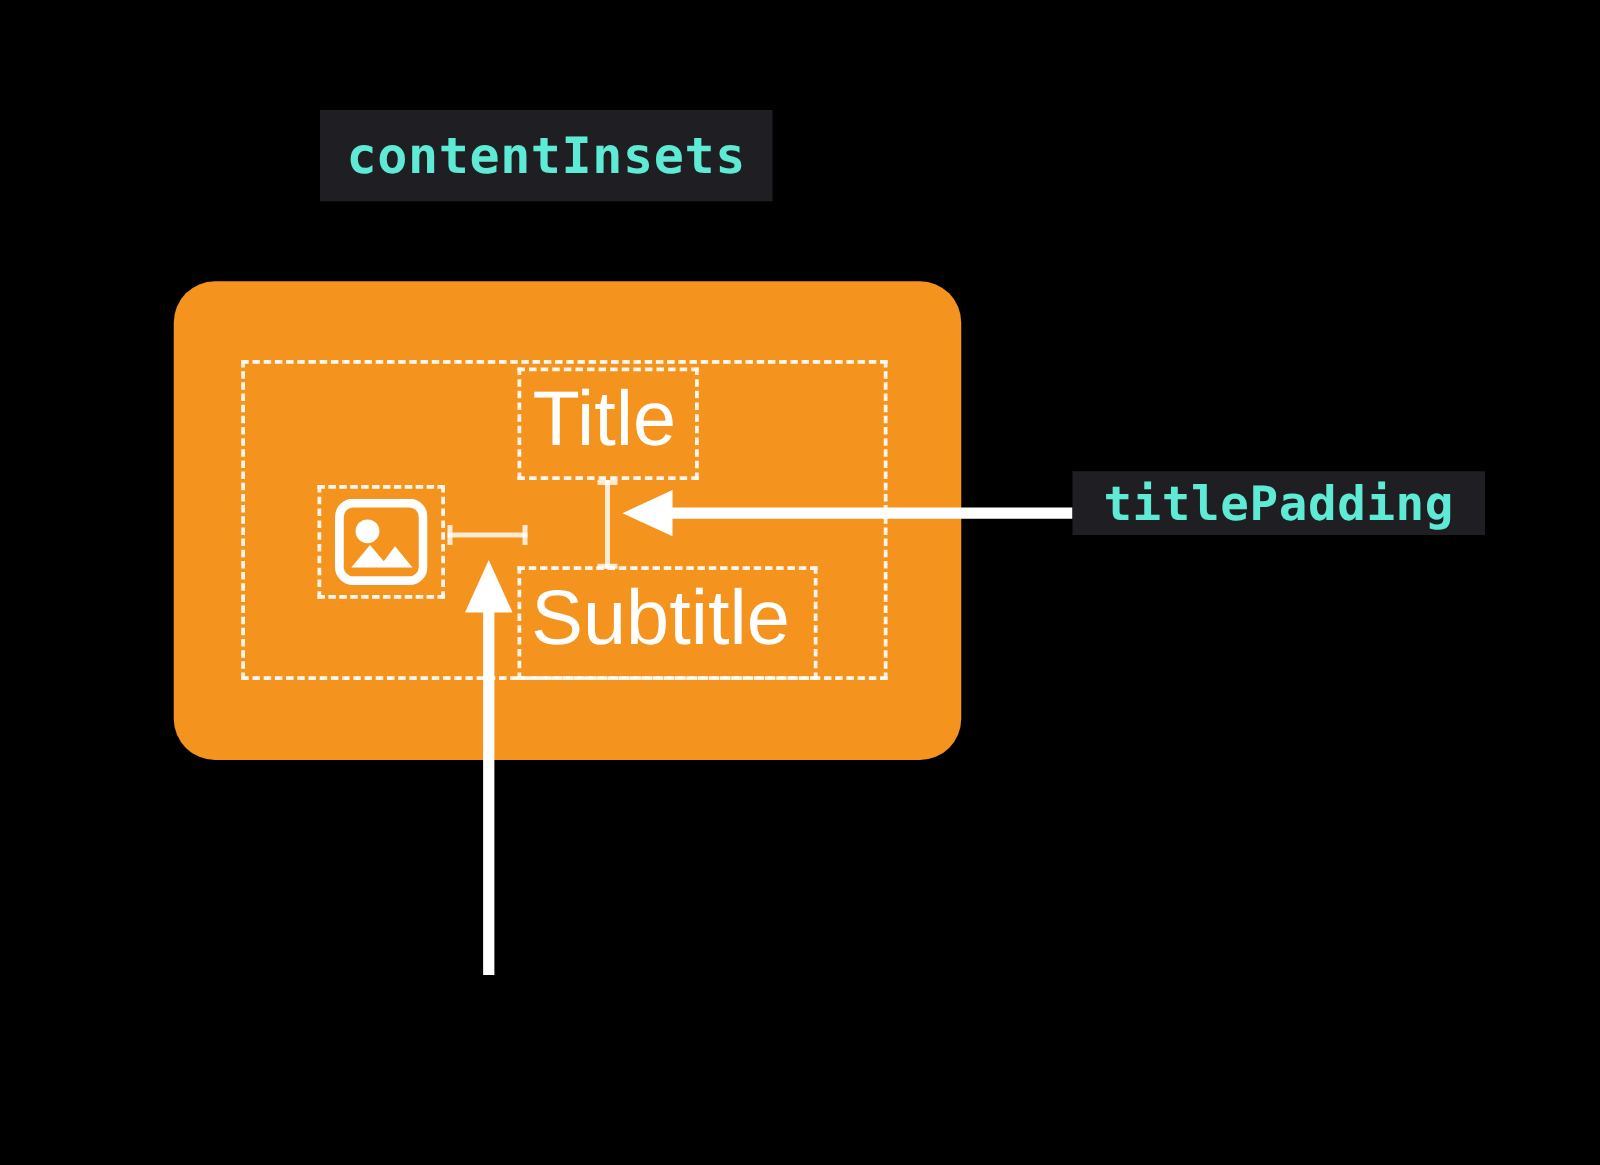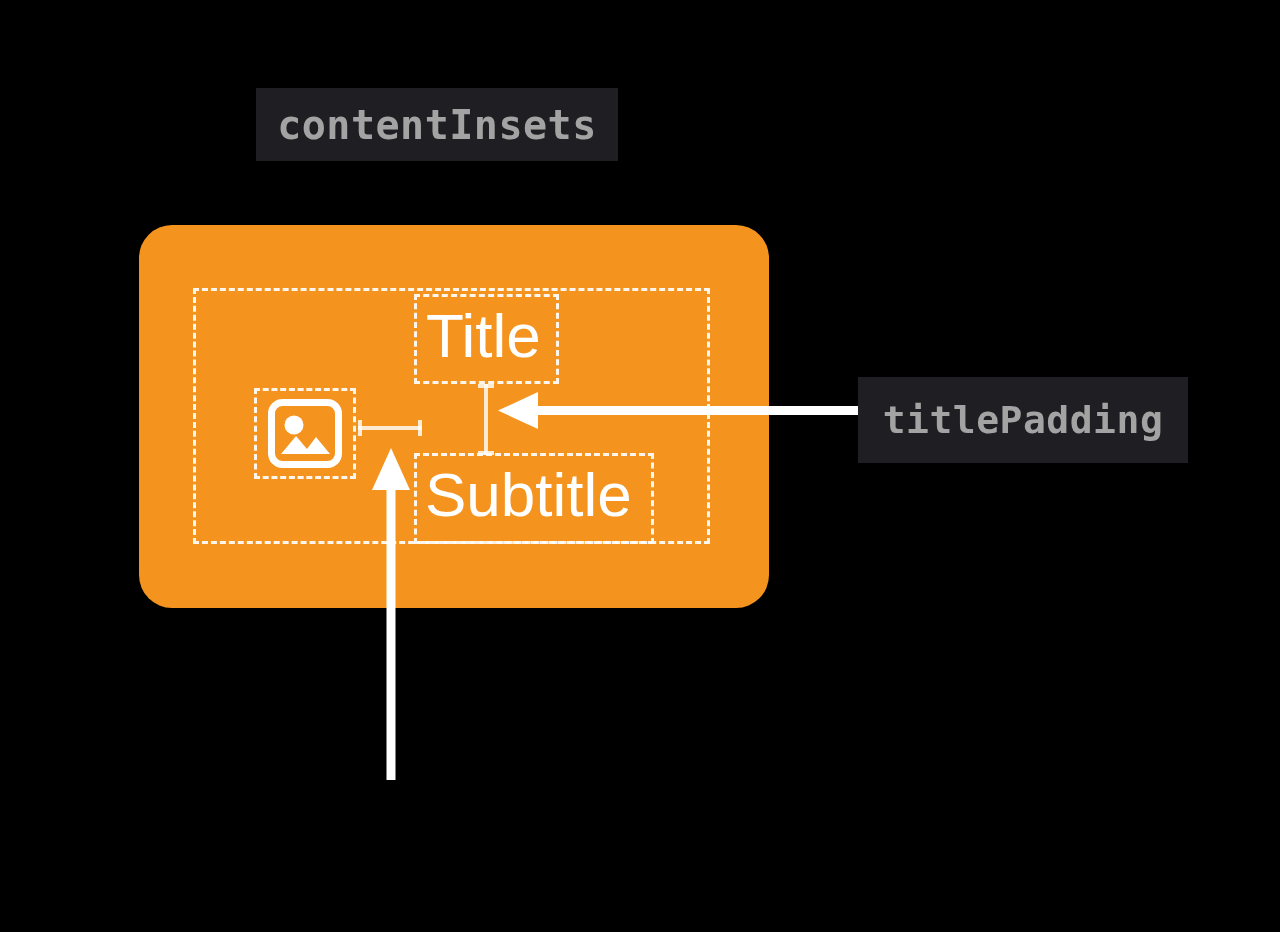--- a/index.html
+++ b/index.html
@@ -19,42 +19,42 @@
     position: relative;
     width: 1280px;
     height: 932px;
     background: #000000;
   }
 
   
   .code-label {
     position: absolute;
     background: #1f1f23;
-    color: #a3a3a3;
+    color: #5eead4;
     font-family: "DejaVu Sans Mono", "Liberation Mono", monospace;
     font-weight: 700;
     letter-spacing: 0.5px;
     display: flex;
     align-items: center;
     justify-content: center;
     white-space: nowrap;
     box-sizing: border-box;
   }
   #label-contentinsets {
     left: 256px;
     top: 88px;
     width: 362px;
     height: 73px;
     font-size: 40px;
   }
   #label-titlepadding {
     left: 858px;
     top: 377px;
     width: 330px;
-    height: 86px;
+    height: 51px;
     font-size: 38px;
   }
   #label-imagepadding {
     left: 256px;
     top: 777px;
     width: 362px;
     height: 72px;
     font-size: 39px;
   }
 

